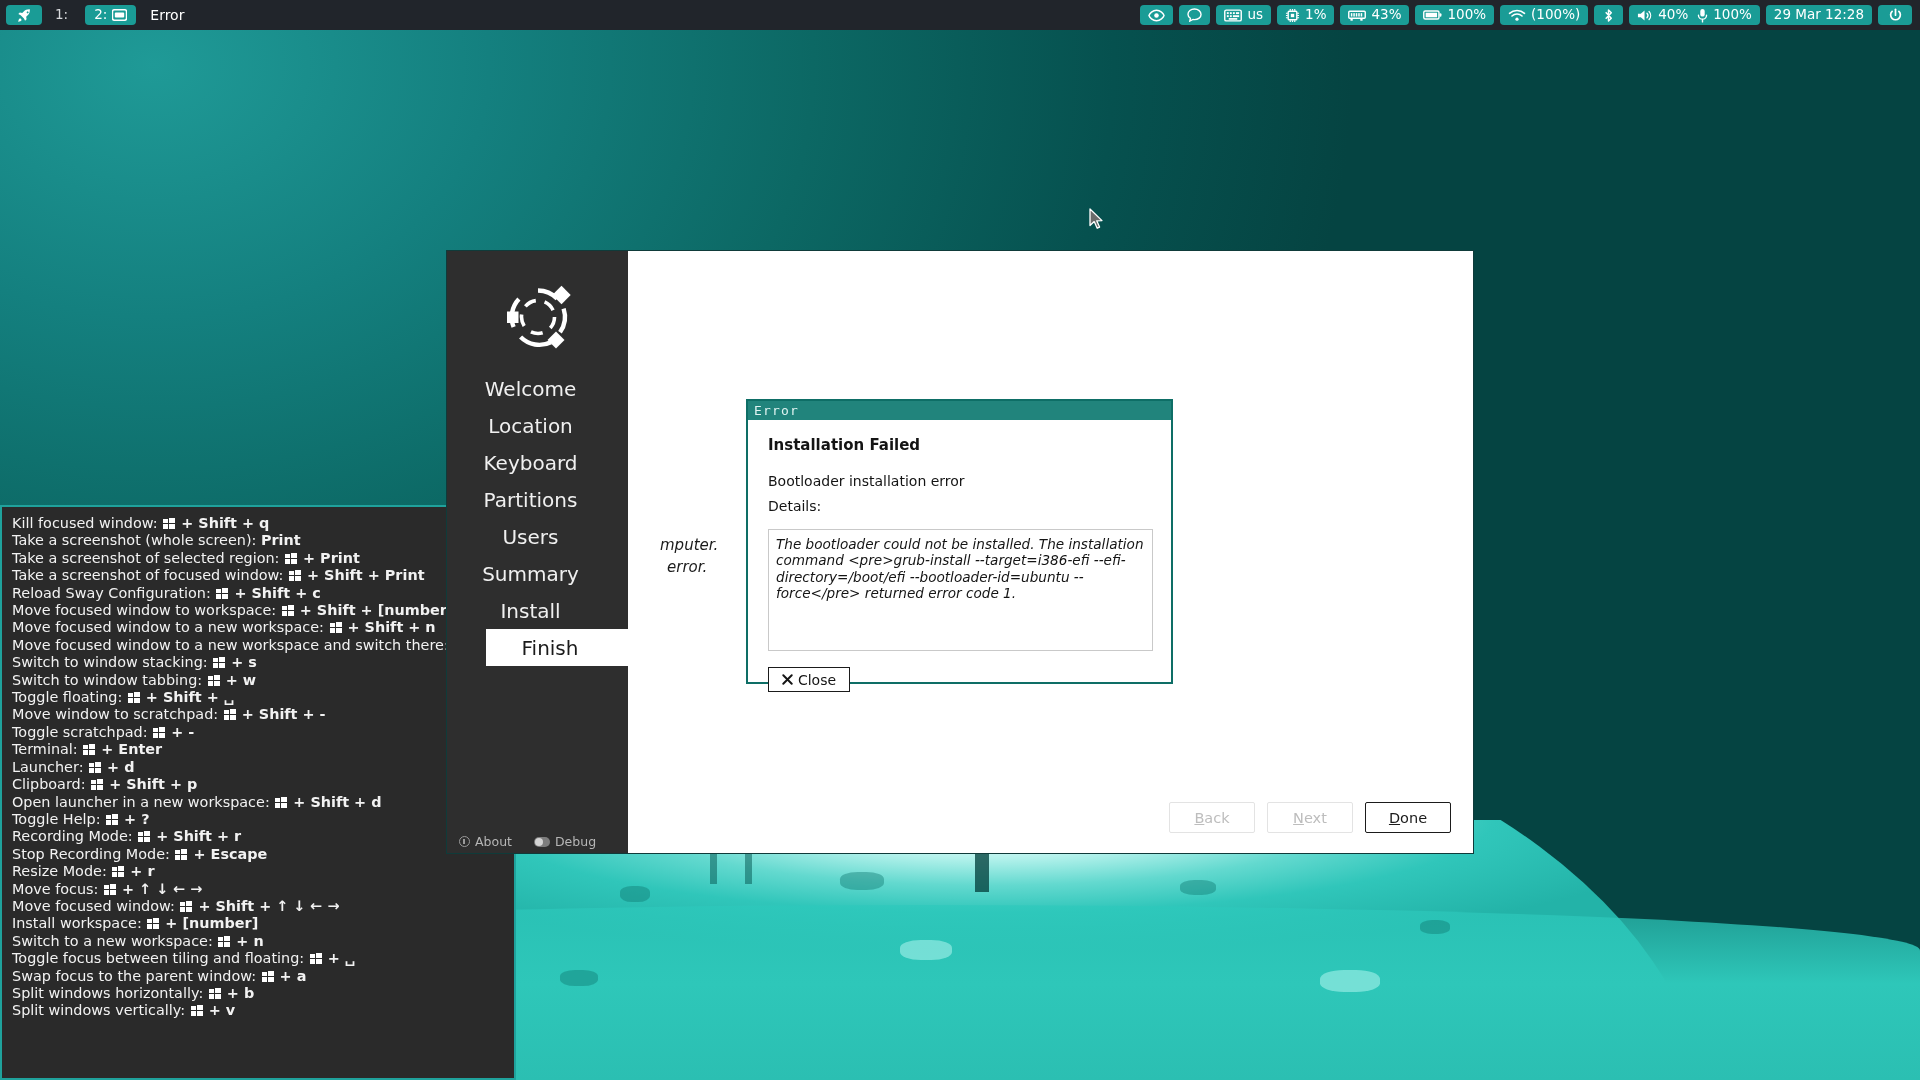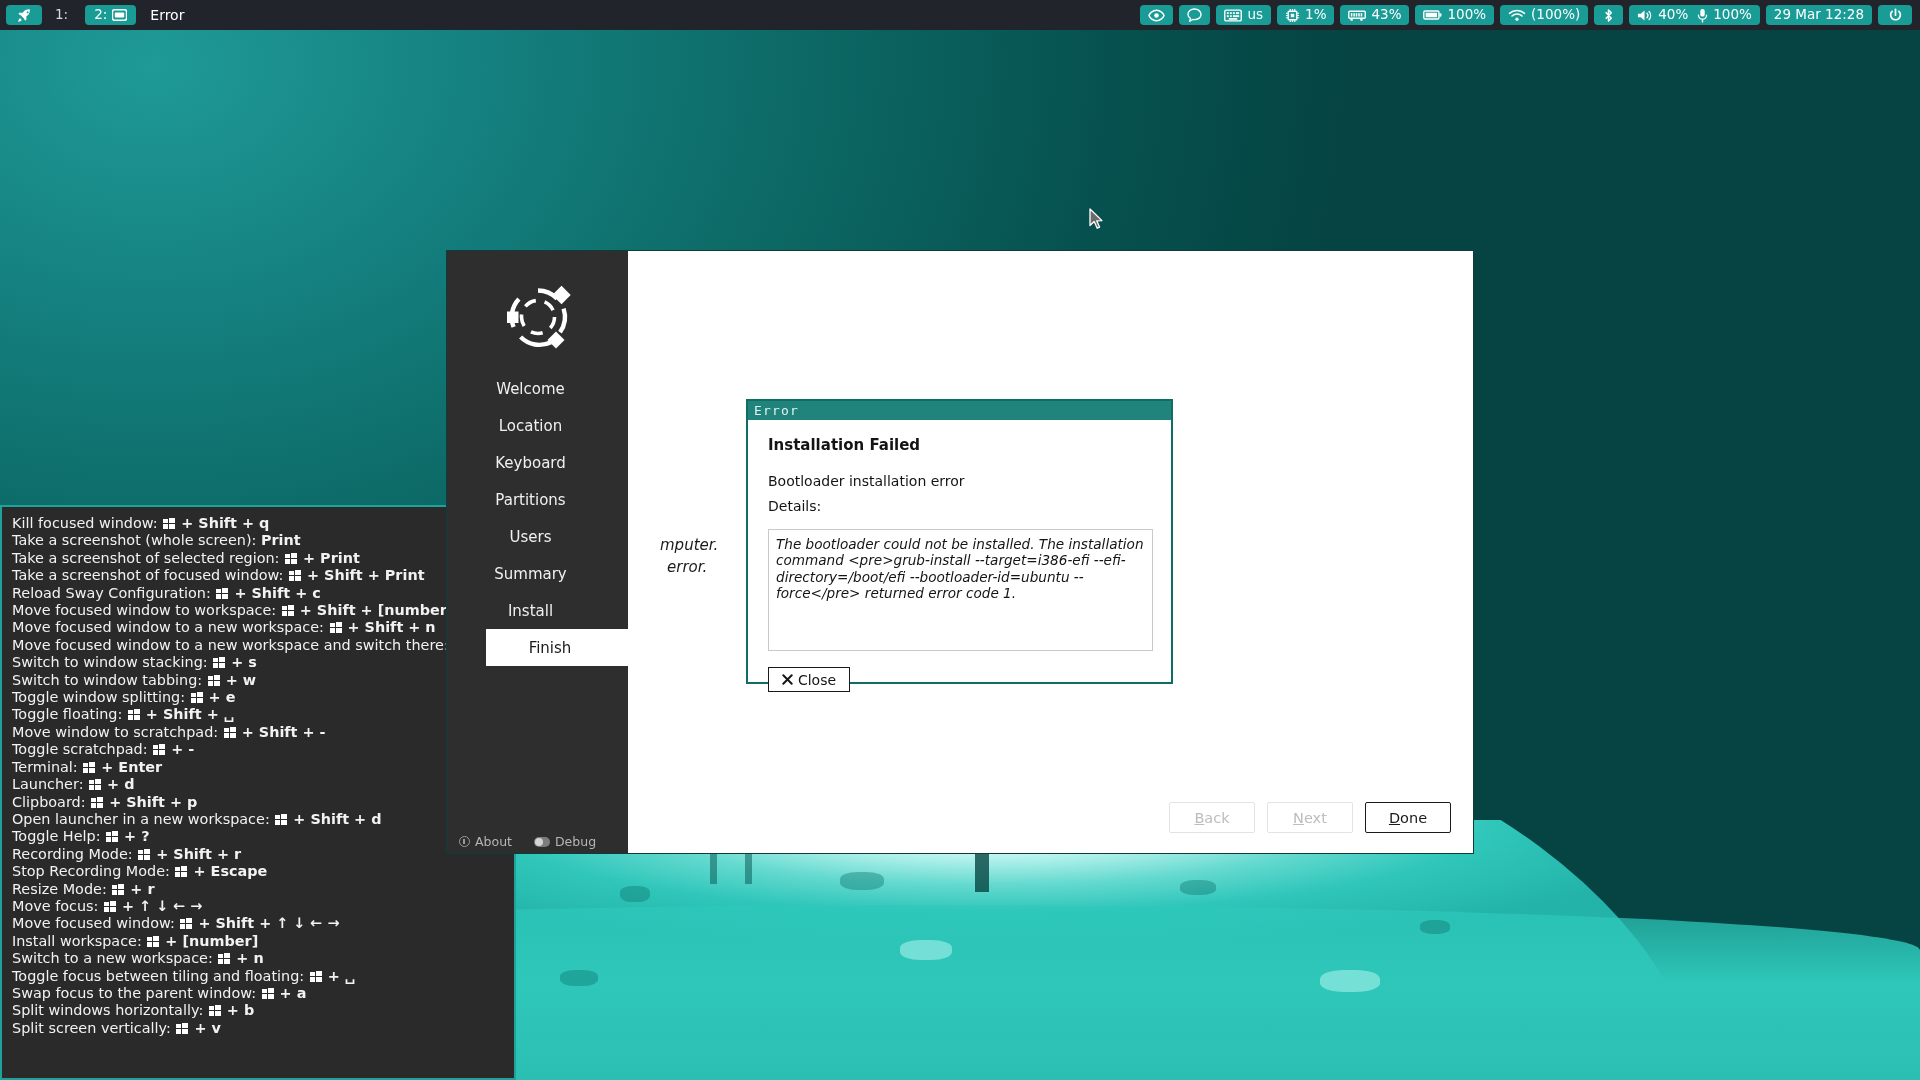--- a/index.html
+++ b/index.html
@@ -111,21 +111,21 @@
     background: #ffffff;
     box-shadow: 0 0 0 1px #0f3b3a;
   }
   .inst-side {
     position: absolute; left: 0; top: 0; width: 181px; height: 602px;
     background: #2e2e2e;
   }
   .cal-logo { margin: 25px auto 12px; width: 82px; height: 82px; position: relative; }
   .nav-item {
     height: 37px; display: flex; align-items: center; justify-content: center;
-    color: #f0f0f0; font-size: 15px;
+    color: #f0f0f0; font-size: 20px;
     padding-right: 14px;
   }
   .nav-item.current { background: #ffffff; color: #1b1b1b; margin-left: 39px; }
   .inst-foot {
     position: absolute; left: 0; bottom: 4px; width: 181px;
     display: flex; align-items: center; gap: 22px; padding-left: 12px;
     color: #b6b6b6; font-size: 12.5px;
   }
   .inst-foot .fi { display: flex; align-items: center; gap: 5px; }
   .dot-ico {
@@ -370,40 +370,39 @@
       <div class="help-row"><span>Kill focused window: </span><span class="k"><span class="logo-key"><i></i><i></i><i></i><i></i></span> + Shift + q</span></div>
       <div class="help-row"><span>Take a screenshot (whole screen): </span><span class="k">Print</span></div>
       <div class="help-row"><span>Take a screenshot of selected region: </span><span class="k"><span class="logo-key"><i></i><i></i><i></i><i></i></span> + Print</span></div>
       <div class="help-row"><span>Take a screenshot of focused window: </span><span class="k"><span class="logo-key"><i></i><i></i><i></i><i></i></span> + Shift + Print</span></div>
       <div class="help-row"><span>Reload Sway Configuration: </span><span class="k"><span class="logo-key"><i></i><i></i><i></i><i></i></span> + Shift + c</span></div>
       <div class="help-row"><span>Move focused window to workspace: </span><span class="k"><span class="logo-key"><i></i><i></i><i></i><i></i></span> + Shift + [number]</span></div>
       <div class="help-row"><span>Move focused window to a new workspace: </span><span class="k"><span class="logo-key"><i></i><i></i><i></i><i></i></span> + Shift + n</span></div>
       <div class="help-row"><span>Move focused window to a new workspace and switch there: </span><span class="k"><span class="logo-key"><i></i><i></i><i></i><i></i></span> + Shift + N</span></div>
       <div class="help-row"><span>Switch to window stacking: </span><span class="k"><span class="logo-key"><i></i><i></i><i></i><i></i></span> + s</span></div>
       <div class="help-row"><span>Switch to window tabbing: </span><span class="k"><span class="logo-key"><i></i><i></i><i></i><i></i></span> + w</span></div>
-      <div class="help-row"><span>Toggle window splitting: </span><span class="k"><span class="logo-key"><i></i><i></i><i></i><i></i></span> + e</span></div>
       <div class="help-row"><span>Toggle floating: </span><span class="k"><span class="logo-key"><i></i><i></i><i></i><i></i></span> + Shift + ␣</span></div>
       <div class="help-row"><span>Move window to scratchpad: </span><span class="k"><span class="logo-key"><i></i><i></i><i></i><i></i></span> + Shift + -</span></div>
       <div class="help-row"><span>Toggle scratchpad: </span><span class="k"><span class="logo-key"><i></i><i></i><i></i><i></i></span> + -</span></div>
       <div class="help-row"><span>Terminal: </span><span class="k"><span class="logo-key"><i></i><i></i><i></i><i></i></span> + Enter</span></div>
       <div class="help-row"><span>Launcher: </span><span class="k"><span class="logo-key"><i></i><i></i><i></i><i></i></span> + d</span></div>
       <div class="help-row"><span>Clipboard: </span><span class="k"><span class="logo-key"><i></i><i></i><i></i><i></i></span> + Shift + p</span></div>
       <div class="help-row"><span>Open launcher in a new workspace: </span><span class="k"><span class="logo-key"><i></i><i></i><i></i><i></i></span> + Shift + d</span></div>
       <div class="help-row"><span>Toggle Help: </span><span class="k"><span class="logo-key"><i></i><i></i><i></i><i></i></span> + ?</span></div>
       <div class="help-row"><span>Recording Mode: </span><span class="k"><span class="logo-key"><i></i><i></i><i></i><i></i></span> + Shift + r</span></div>
       <div class="help-row"><span>Stop Recording Mode: </span><span class="k"><span class="logo-key"><i></i><i></i><i></i><i></i></span> + Escape</span></div>
       <div class="help-row"><span>Resize Mode: </span><span class="k"><span class="logo-key"><i></i><i></i><i></i><i></i></span> + r</span></div>
       <div class="help-row"><span>Move focus: </span><span class="k"><span class="logo-key"><i></i><i></i><i></i><i></i></span> + ↑ ↓ ← →</span></div>
       <div class="help-row"><span>Move focused window: </span><span class="k"><span class="logo-key"><i></i><i></i><i></i><i></i></span> + Shift + ↑ ↓ ← →</span></div>
       <div class="help-row"><span>Install workspace: </span><span class="k"><span class="logo-key"><i></i><i></i><i></i><i></i></span> + [number]</span></div>
       <div class="help-row"><span>Switch to a new workspace: </span><span class="k"><span class="logo-key"><i></i><i></i><i></i><i></i></span> + n</span></div>
       <div class="help-row"><span>Toggle focus between tiling and floating: </span><span class="k"><span class="logo-key"><i></i><i></i><i></i><i></i></span> + ␣</span></div>
       <div class="help-row"><span>Swap focus to the parent window: </span><span class="k"><span class="logo-key"><i></i><i></i><i></i><i></i></span> + a</span></div>
       <div class="help-row"><span>Split windows horizontally: </span><span class="k"><span class="logo-key"><i></i><i></i><i></i><i></i></span> + b</span></div>
-      <div class="help-row"><span>Split screen vertically: </span><span class="k"><span class="logo-key"><i></i><i></i><i></i><i></i></span> + v</span></div>
+      <div class="help-row"><span>Split windows vertically: </span><span class="k"><span class="logo-key"><i></i><i></i><i></i><i></i></span> + v</span></div>
     </div>
 
   <div class="installer">
     <div class="inst-side">
       <div class="cal-logo">
         <svg width="82" height="82" viewBox="0 0 82 82">
           <g fill="none" stroke="#ffffff" stroke-width="4.4">
             <path d="M41 14.5a26.5 26.5 0 0 1 19.2 8.3"></path>
             <path d="M66.6 32.6a26.5 26.5 0 0 1-3.6 23.6"></path>
             <path d="M54 66.2A26.5 26.5 0 0 1 23.6 61"></path>

